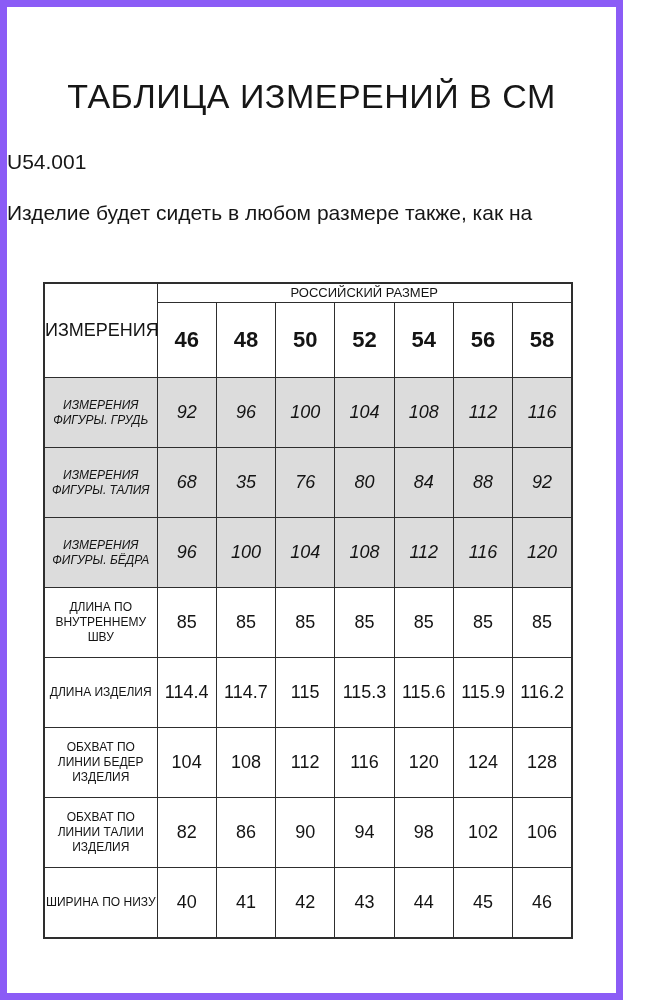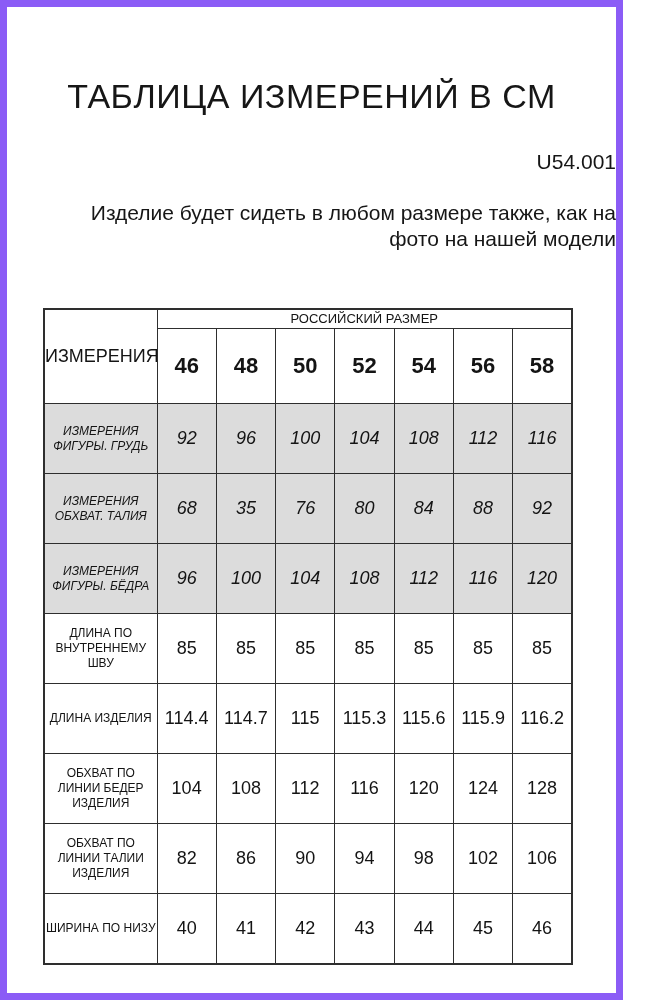--- a/index.html
+++ b/index.html
@@ -21,28 +21,28 @@
     margin-top: 70px;
     text-align: center;
     font-size: 34px;
     line-height: 39px;
     font-weight: 400;
     color: #161616;
     letter-spacing: 0.5px;
   }
   .model-code {
     margin-top: 34px;
-    text-align: right;
+    text-align: left;
     font-size: 21px;
     line-height: 24px;
     color: #161616;
   }
   .note {
     margin-top: 26px;
-    text-align: right;
+    text-align: left;
     font-size: 21px;
     line-height: 26px;
     color: #161616;
   }
   table.size-table {
     border-collapse: collapse;
     table-layout: fixed;
     width: 530px;
     margin: 56px 0 0 36px;
     border: 2px solid #2e2e2e;
@@ -86,21 +86,20 @@
 <body>
 
 <div class="page">
 
   <div class="title">ТАБЛИЦА ИЗМЕРЕНИЙ В СМ</div>
 
   <div class="model-code">U54.001</div>
 
   <div class="note">
     <div>Изделие будет сидеть в любом размере также, как на</div>
-    <div>фото на нашей модели</div>
   </div>
 
   <table class="size-table">
     <colgroup>
       <col class="c-label">
         <col>
         <col>
         <col>
         <col>
         <col>
@@ -127,21 +126,21 @@
       <td class="cell-value">92</td>
       <td class="cell-value">96</td>
       <td class="cell-value">100</td>
       <td class="cell-value">104</td>
       <td class="cell-value">108</td>
       <td class="cell-value">112</td>
       <td class="cell-value">116</td>
     </tr>
 
     <tr class="data-row figure-row">
-      <td class="row-label">ИЗМЕРЕНИЯ ОБХВАТ. ТАЛИЯ</td>
+      <td class="row-label">ИЗМЕРЕНИЯ ФИГУРЫ. ТАЛИЯ</td>
       <td class="cell-value">68</td>
       <td class="cell-value">35</td>
       <td class="cell-value">76</td>
       <td class="cell-value">80</td>
       <td class="cell-value">84</td>
       <td class="cell-value">88</td>
       <td class="cell-value">92</td>
     </tr>
 
     <tr class="data-row figure-row">

